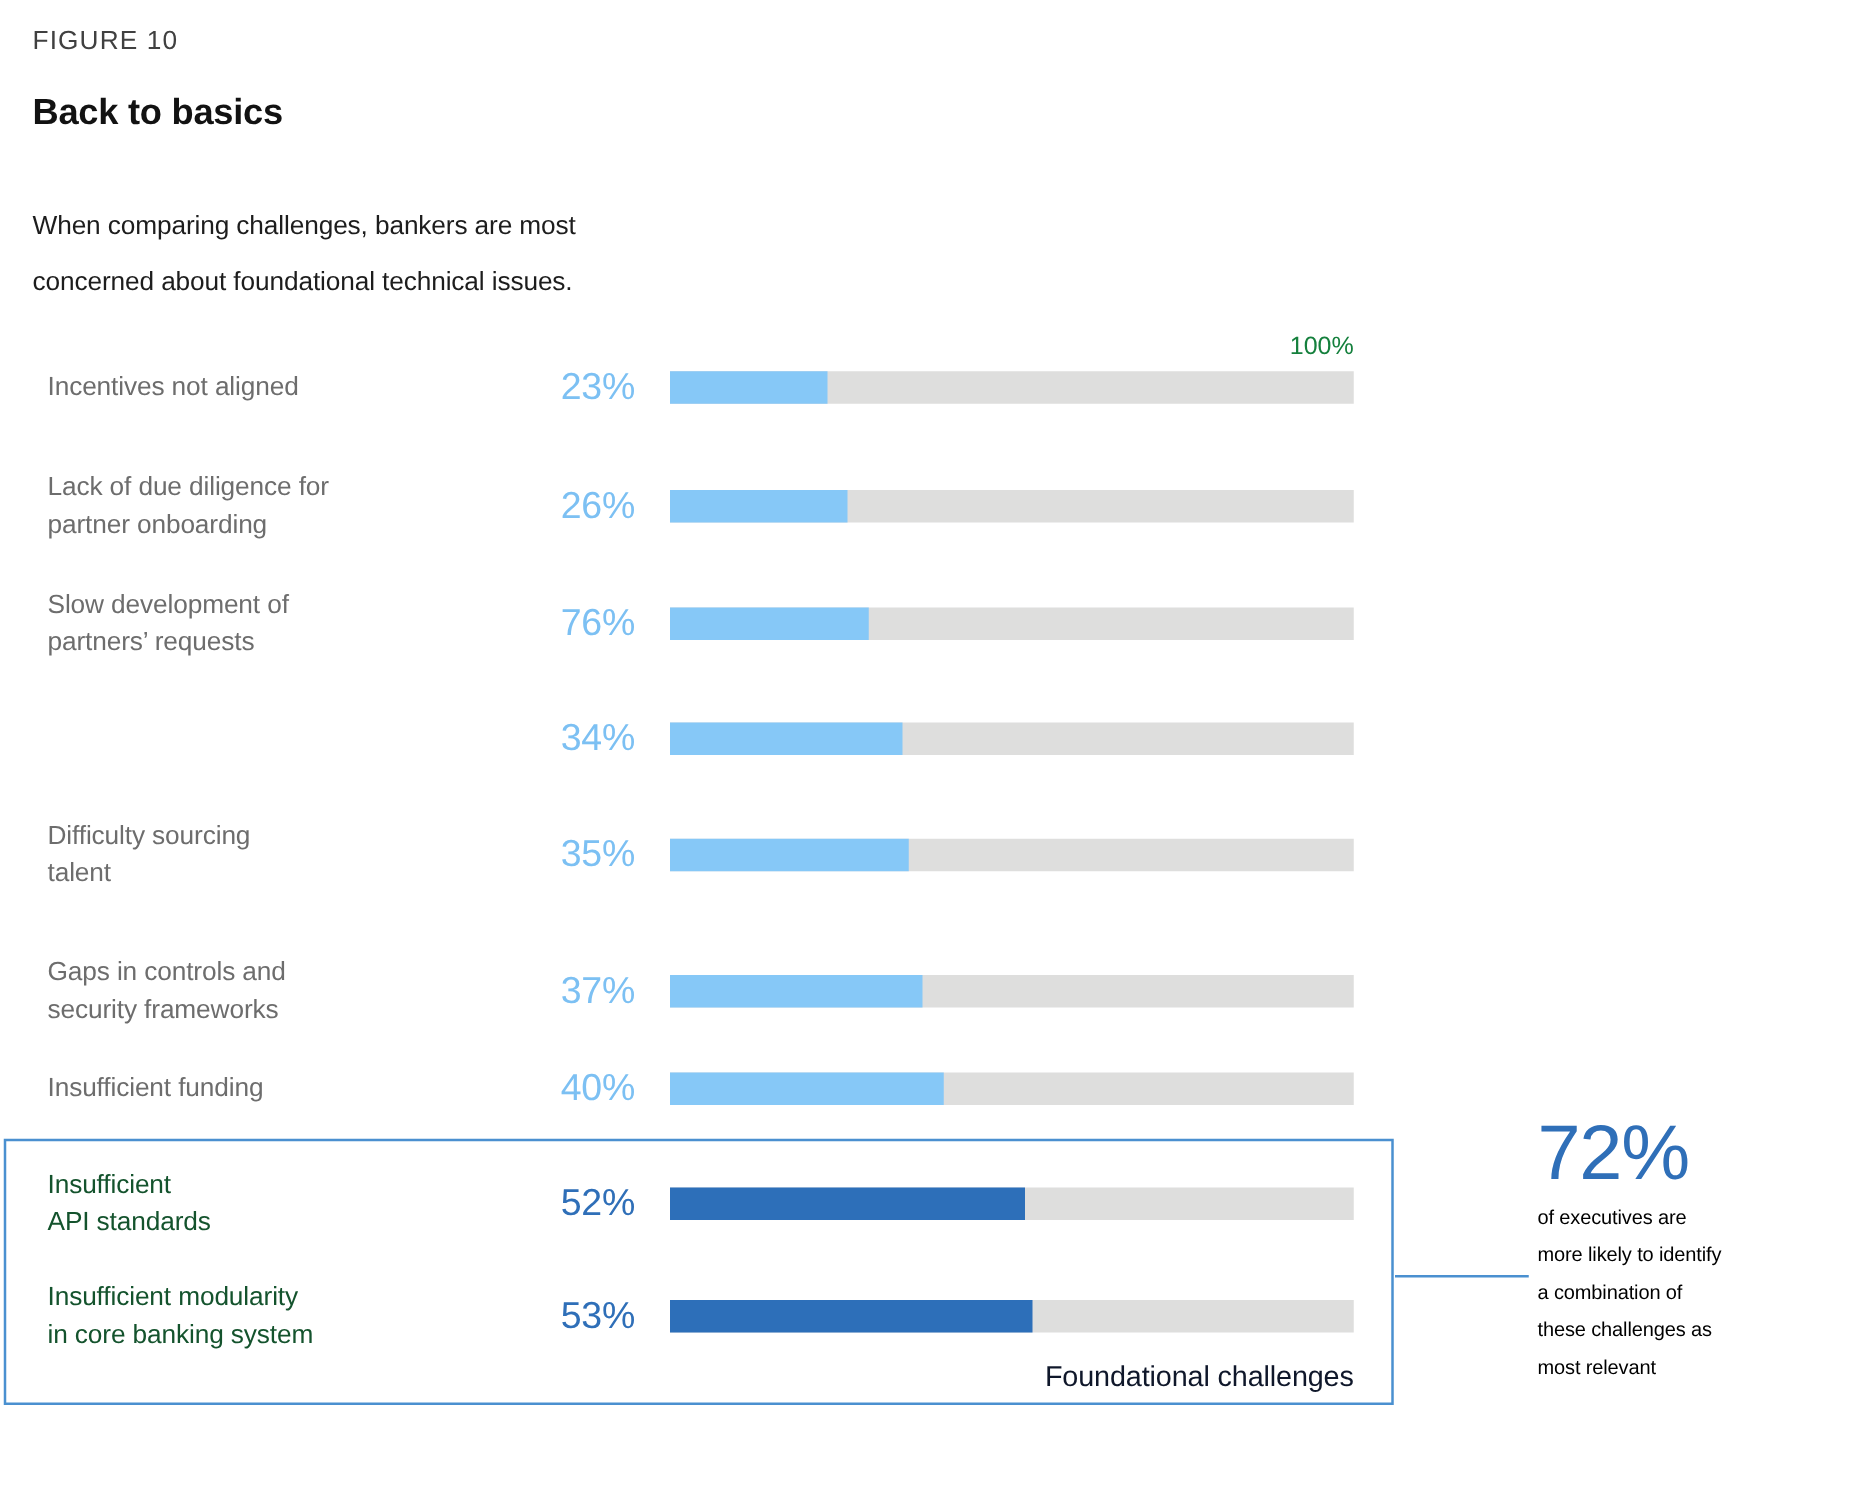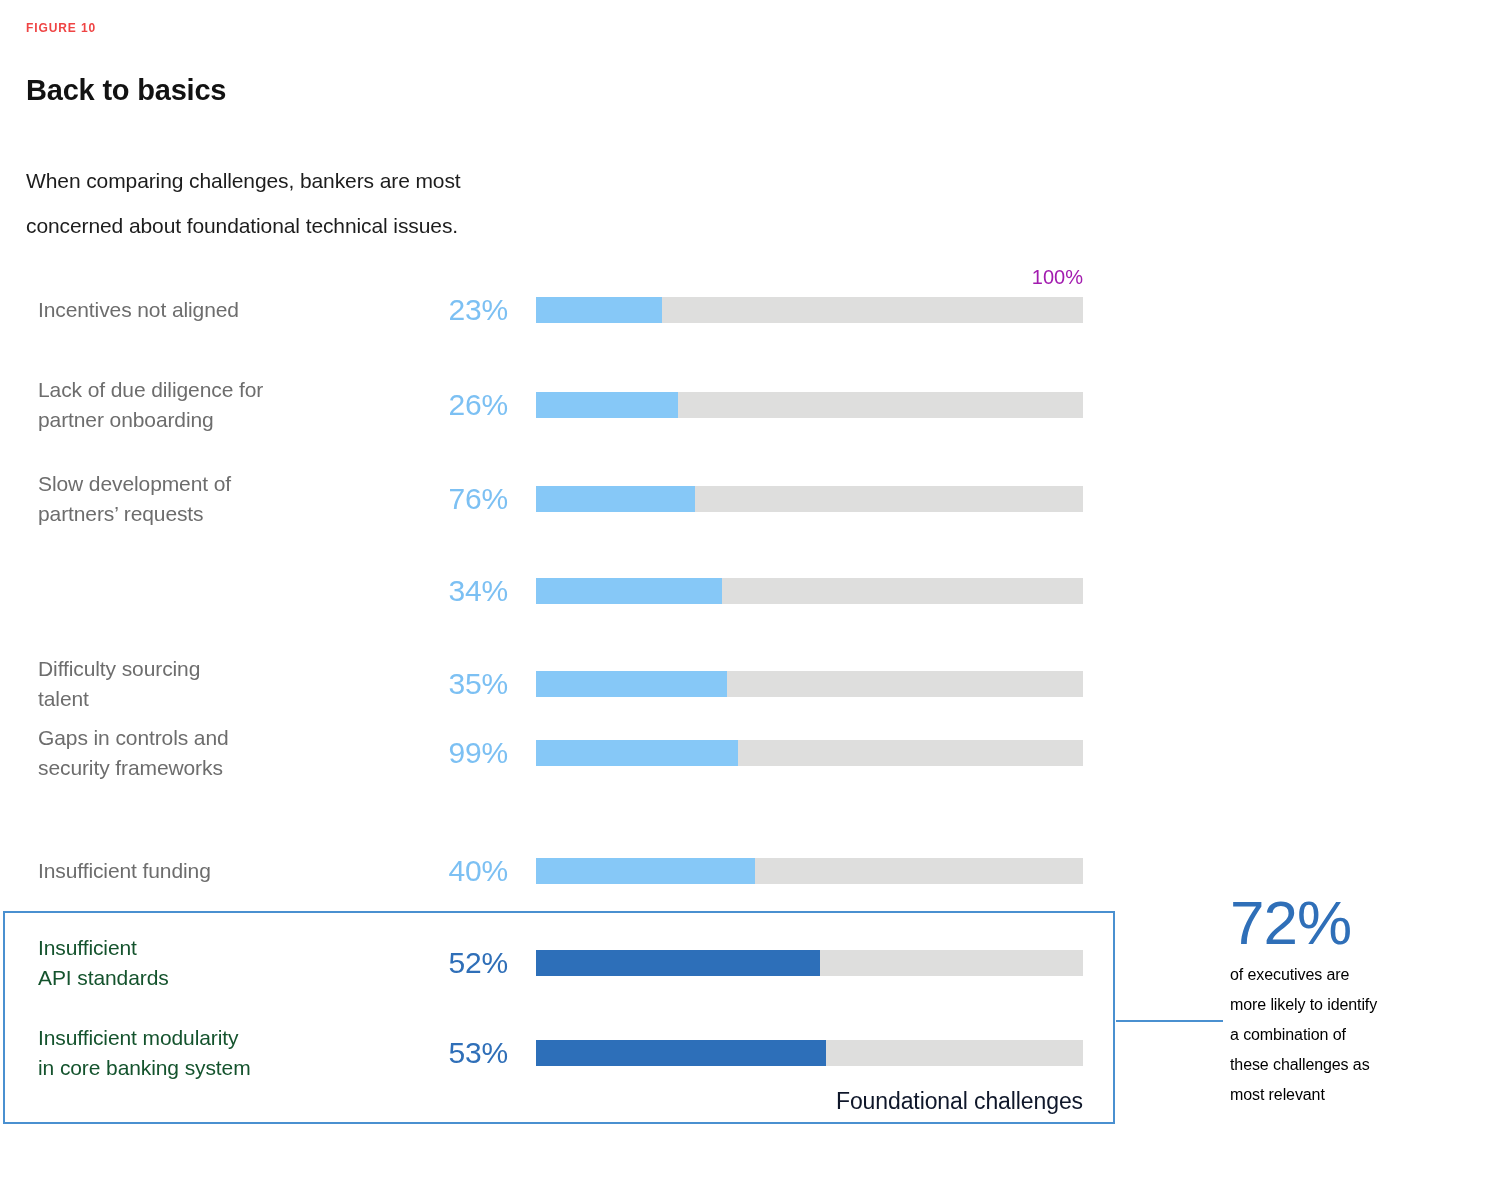--- a/index.html
+++ b/index.html
@@ -15,24 +15,24 @@
     font-family: "Liberation Sans", "DejaVu Sans", sans-serif;
     color: #3c3c3c;
     overflow: hidden;
   }
 
   
   #figure-label {
     position: absolute;
     left: 26px;
     top: 21px;
-    font-size: 12px;
-    font-weight: bold;
+    font-size: 21px;
+    font-weight: normal;
     letter-spacing: 0.9px;
-    color: #ef4444;
+    color: #404040;
   }
   #figure-title {
     position: absolute;
     left: 26px;
     top: 74px;
     font-size: 29px;
     font-weight: bold;
     letter-spacing: -0.2px;
     color: #121212;
   }
@@ -48,21 +48,21 @@
   }
 
   
   #axis-max {
     position: absolute;
     left: 883px;
     top: 266px;
     width: 200px;
     text-align: right;
     font-size: 20px;
-    color: #a21caf;
+    color: #15803d;
   }
 
   
   #rows {
     position: absolute;
     left: 0;
     top: 0;
     width: 1492px;
     height: 1188px;
   }
@@ -212,24 +212,24 @@
       </div>
     </div>
     <div class="row" style="top: 671px;">
       <div class="row-label">Difficulty sourcing
 talent</div>
       <div class="row-value">35%</div>
       <div class="row-track">
         <div class="row-fill" style="width: 191.45px;"></div>
       </div>
     </div>
-    <div class="row" style="top: 740px; padding-left: 17px;">
+    <div class="row" style="top: 780px; padding-left: 17px;">
       <div class="row-label">Gaps in controls and
 security frameworks</div>
-      <div class="row-value">99%</div>
+      <div class="row-value">37%</div>
       <div class="row-track">
         <div class="row-fill" style="width: 202.39px;"></div>
       </div>
     </div>
     <div class="row" style="top: 858px;">
       <div class="row-label">Insufficient funding</div>
       <div class="row-value">40%</div>
       <div class="row-track">
         <div class="row-fill" style="width: 218.8px;"></div>
       </div>

